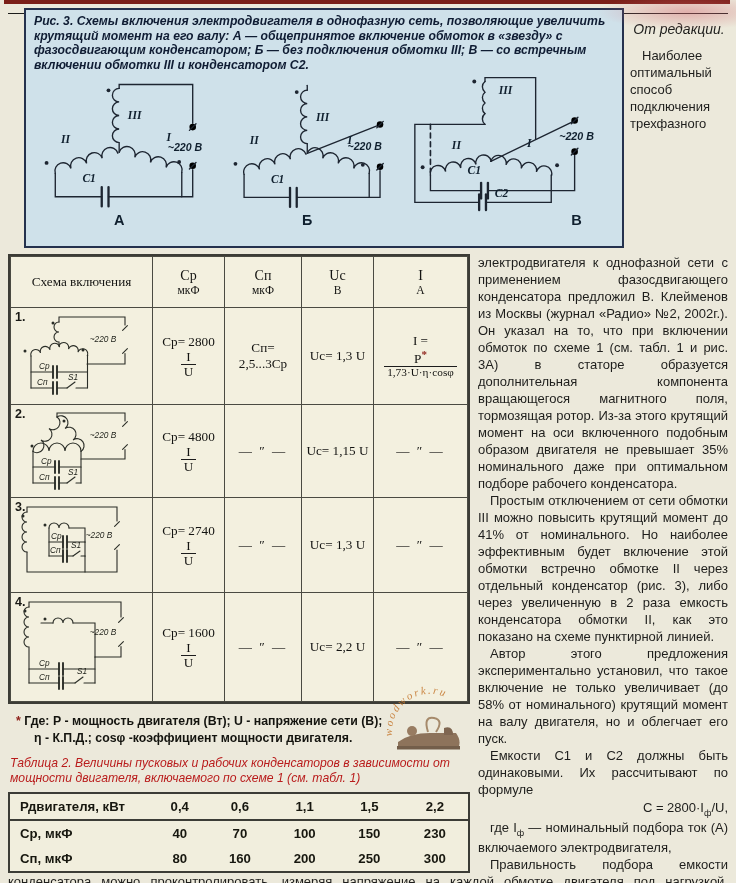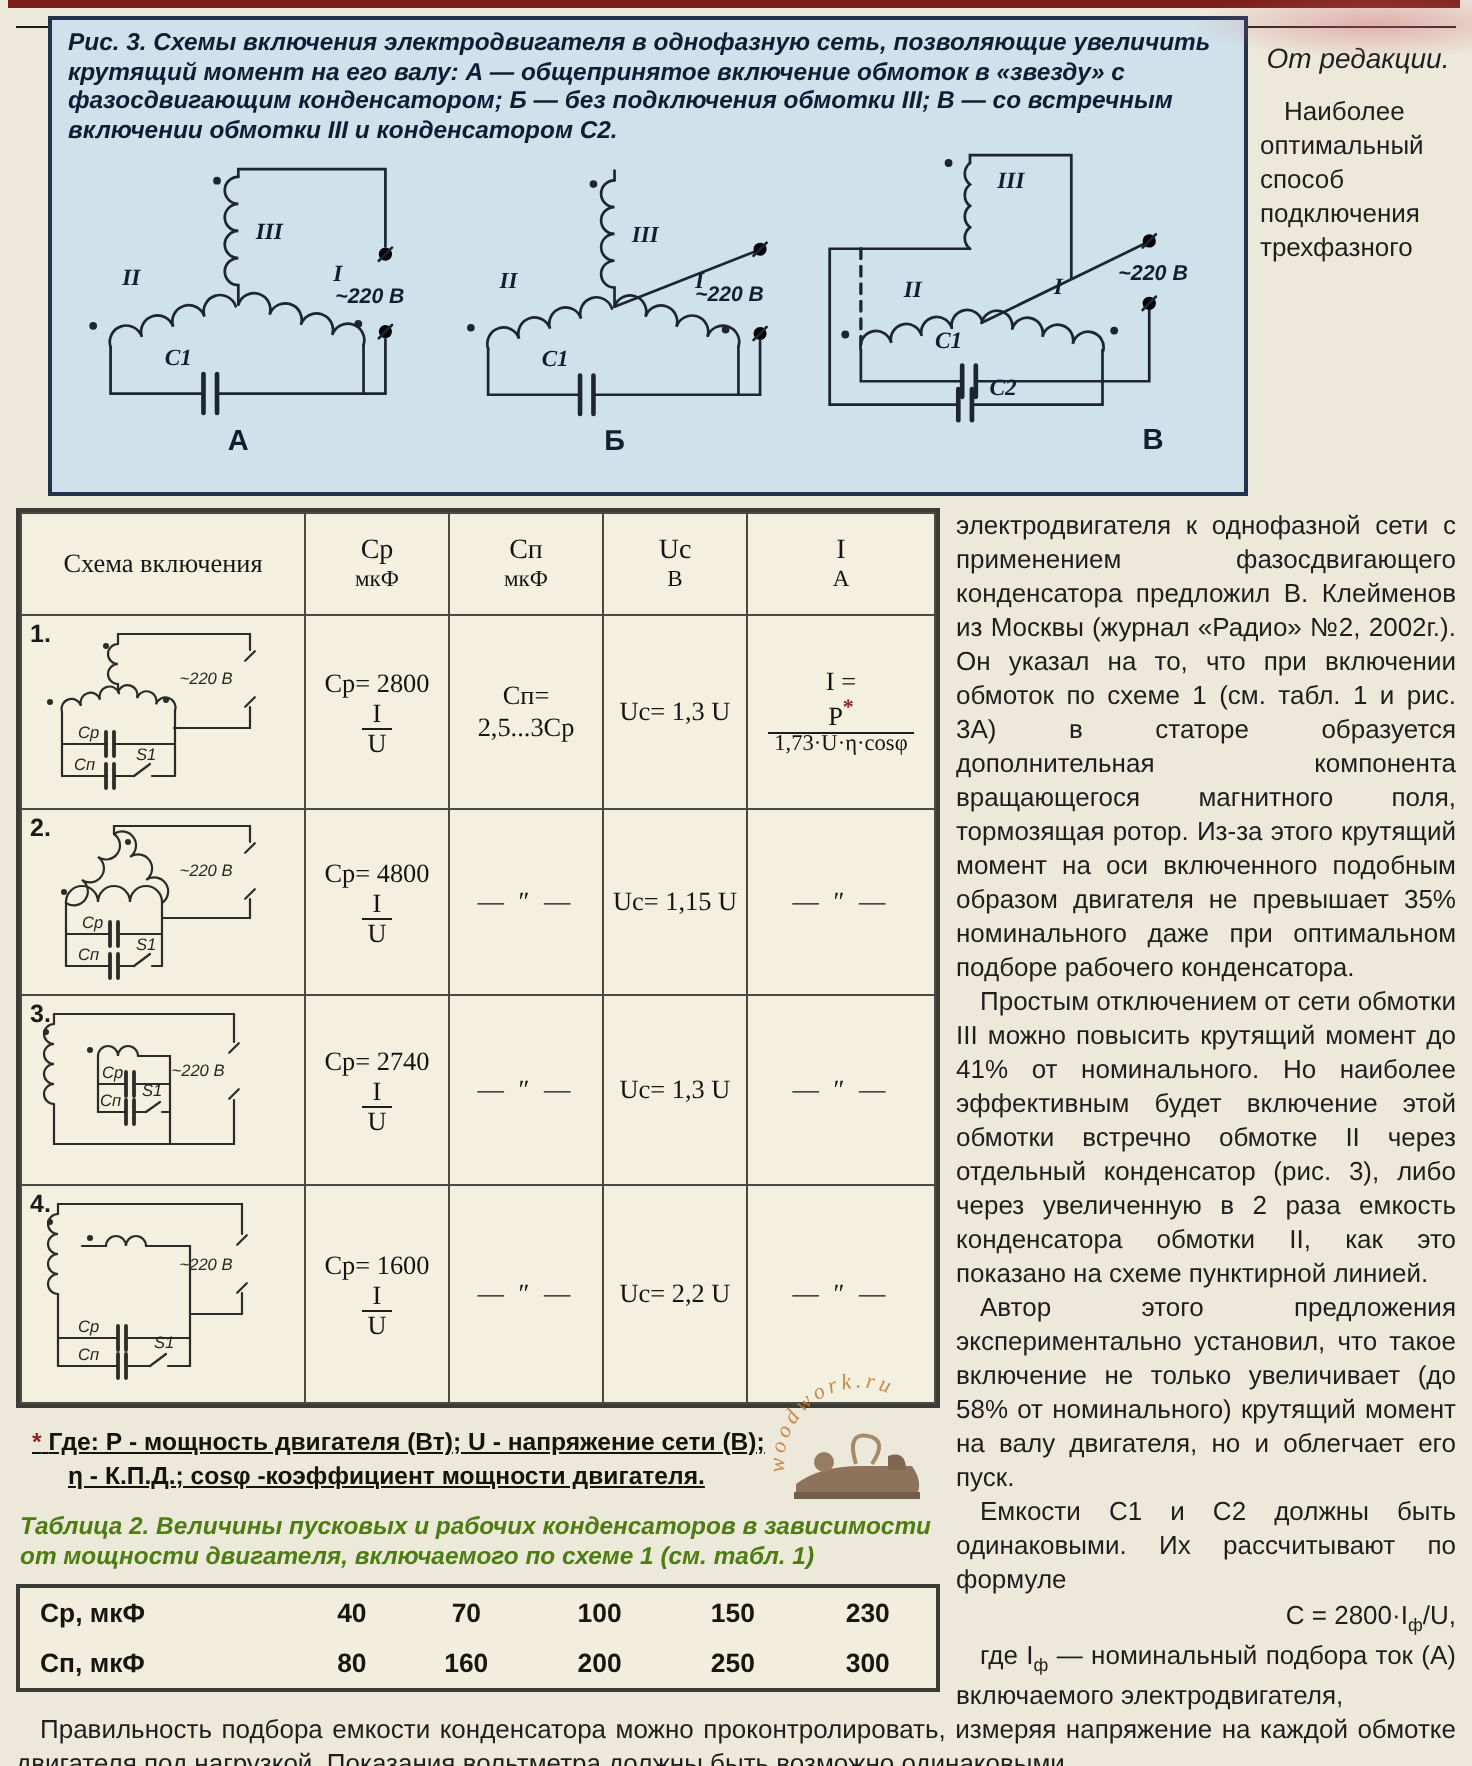--- a/index.html
+++ b/index.html
@@ -44,22 +44,22 @@
   .mini .cap{stroke-width:1.9;}
   .mini .dot{fill:#2a2d27;stroke:none;}
   .mini text{fill:#24261f;font-family:"Liberation Sans",sans-serif;font-style:italic;font-size:8.3px;}
   .fcell .frac{display:inline-block;vertical-align:middle;text-align:center;line-height:1.05;}
   .frac .fn{display:block;border-bottom:1.3px solid #1c1c1c;padding:0 3px;}
   .frac .fd{display:block;padding:0 3px;}
   .sm{font-size:11.3px;}
   .star{color:#8f231c;font-weight:bold;}
   .ditto{letter-spacing:2px;color:#3a3a34;}
   .footnote{position:relative;font-size:12.3px;font-weight:bold;color:#14140f;
-            padding:9px 84px 6px 26px;text-indent:-18px;line-height:1.35;text-decoration:underline;}
-  .t2title{font-weight:bold;font-style:italic;font-size:12.2px;color:#4d7c0f;margin:4px 2px 5px;line-height:1.25;}
+            padding:9px 84px 6px 26px;text-indent:-18px;line-height:1.35;}
+  .t2title{font-weight:normal;font-style:italic;font-size:12.2px;color:#b91c1c;margin:4px 2px 5px;line-height:1.25;}
   table.t2{border:2px solid #3c3c36;border-collapse:collapse;width:100%;background:#f1eedd;}
   table.t2 td{font-size:13.2px;font-weight:bold;color:#17170f;padding:5px 2px;text-align:center;}
   table.t2 td.lbl{text-align:left;padding-left:10px;width:130px;}
   tr.t2head td{border-bottom:2.5px solid #3c3c36;}
 
   
   .editorial{font-size:13px;line-height:1.31;text-align:justify;color:#1e1e1c;}
   .ed-rule{border-top:1.5px solid #1c1c1a;margin:5px 0 6px;}
   .ed-head{font-style:italic;font-size:14px;text-align:center;margin:4px 0 9px;font-weight:normal;}
   .editorial p{margin:0;text-indent:12px;}
@@ -415,20 +415,28 @@
           </tr>
         </tbody>
           </table>
       </div>
 
       <div class="footnote"><span class="star">*</span> <span>Где:  Р - мощность двигателя (Вт);  U - напряжение сети (В);  η - К.П.Д.; cosφ -коэффициент мощности двигателя.</span></div>
 
       <div class="t2title">Таблица 2.   Величины пусковых и рабочих конденсаторов в зависимости от мощности двигателя, включаемого по схеме 1 (см. табл. 1)</div>
       <table class="t2">
         <tbody>
+            <tr class="t2head">
+          <td class="lbl">Рдвигателя, кВт</td>
+          <td>0,4</td>
+          <td>0,6</td>
+          <td>1,1</td>
+          <td>1,5</td>
+          <td>2,2</td>
+        </tr>
         <tr>
           <td class="lbl">Ср, мкФ</td>
           <td>40</td>
           <td>70</td>
           <td>100</td>
           <td>150</td>
           <td>230</td>
         </tr>
         <tr>
           <td class="lbl">Сп, мкФ</td>

